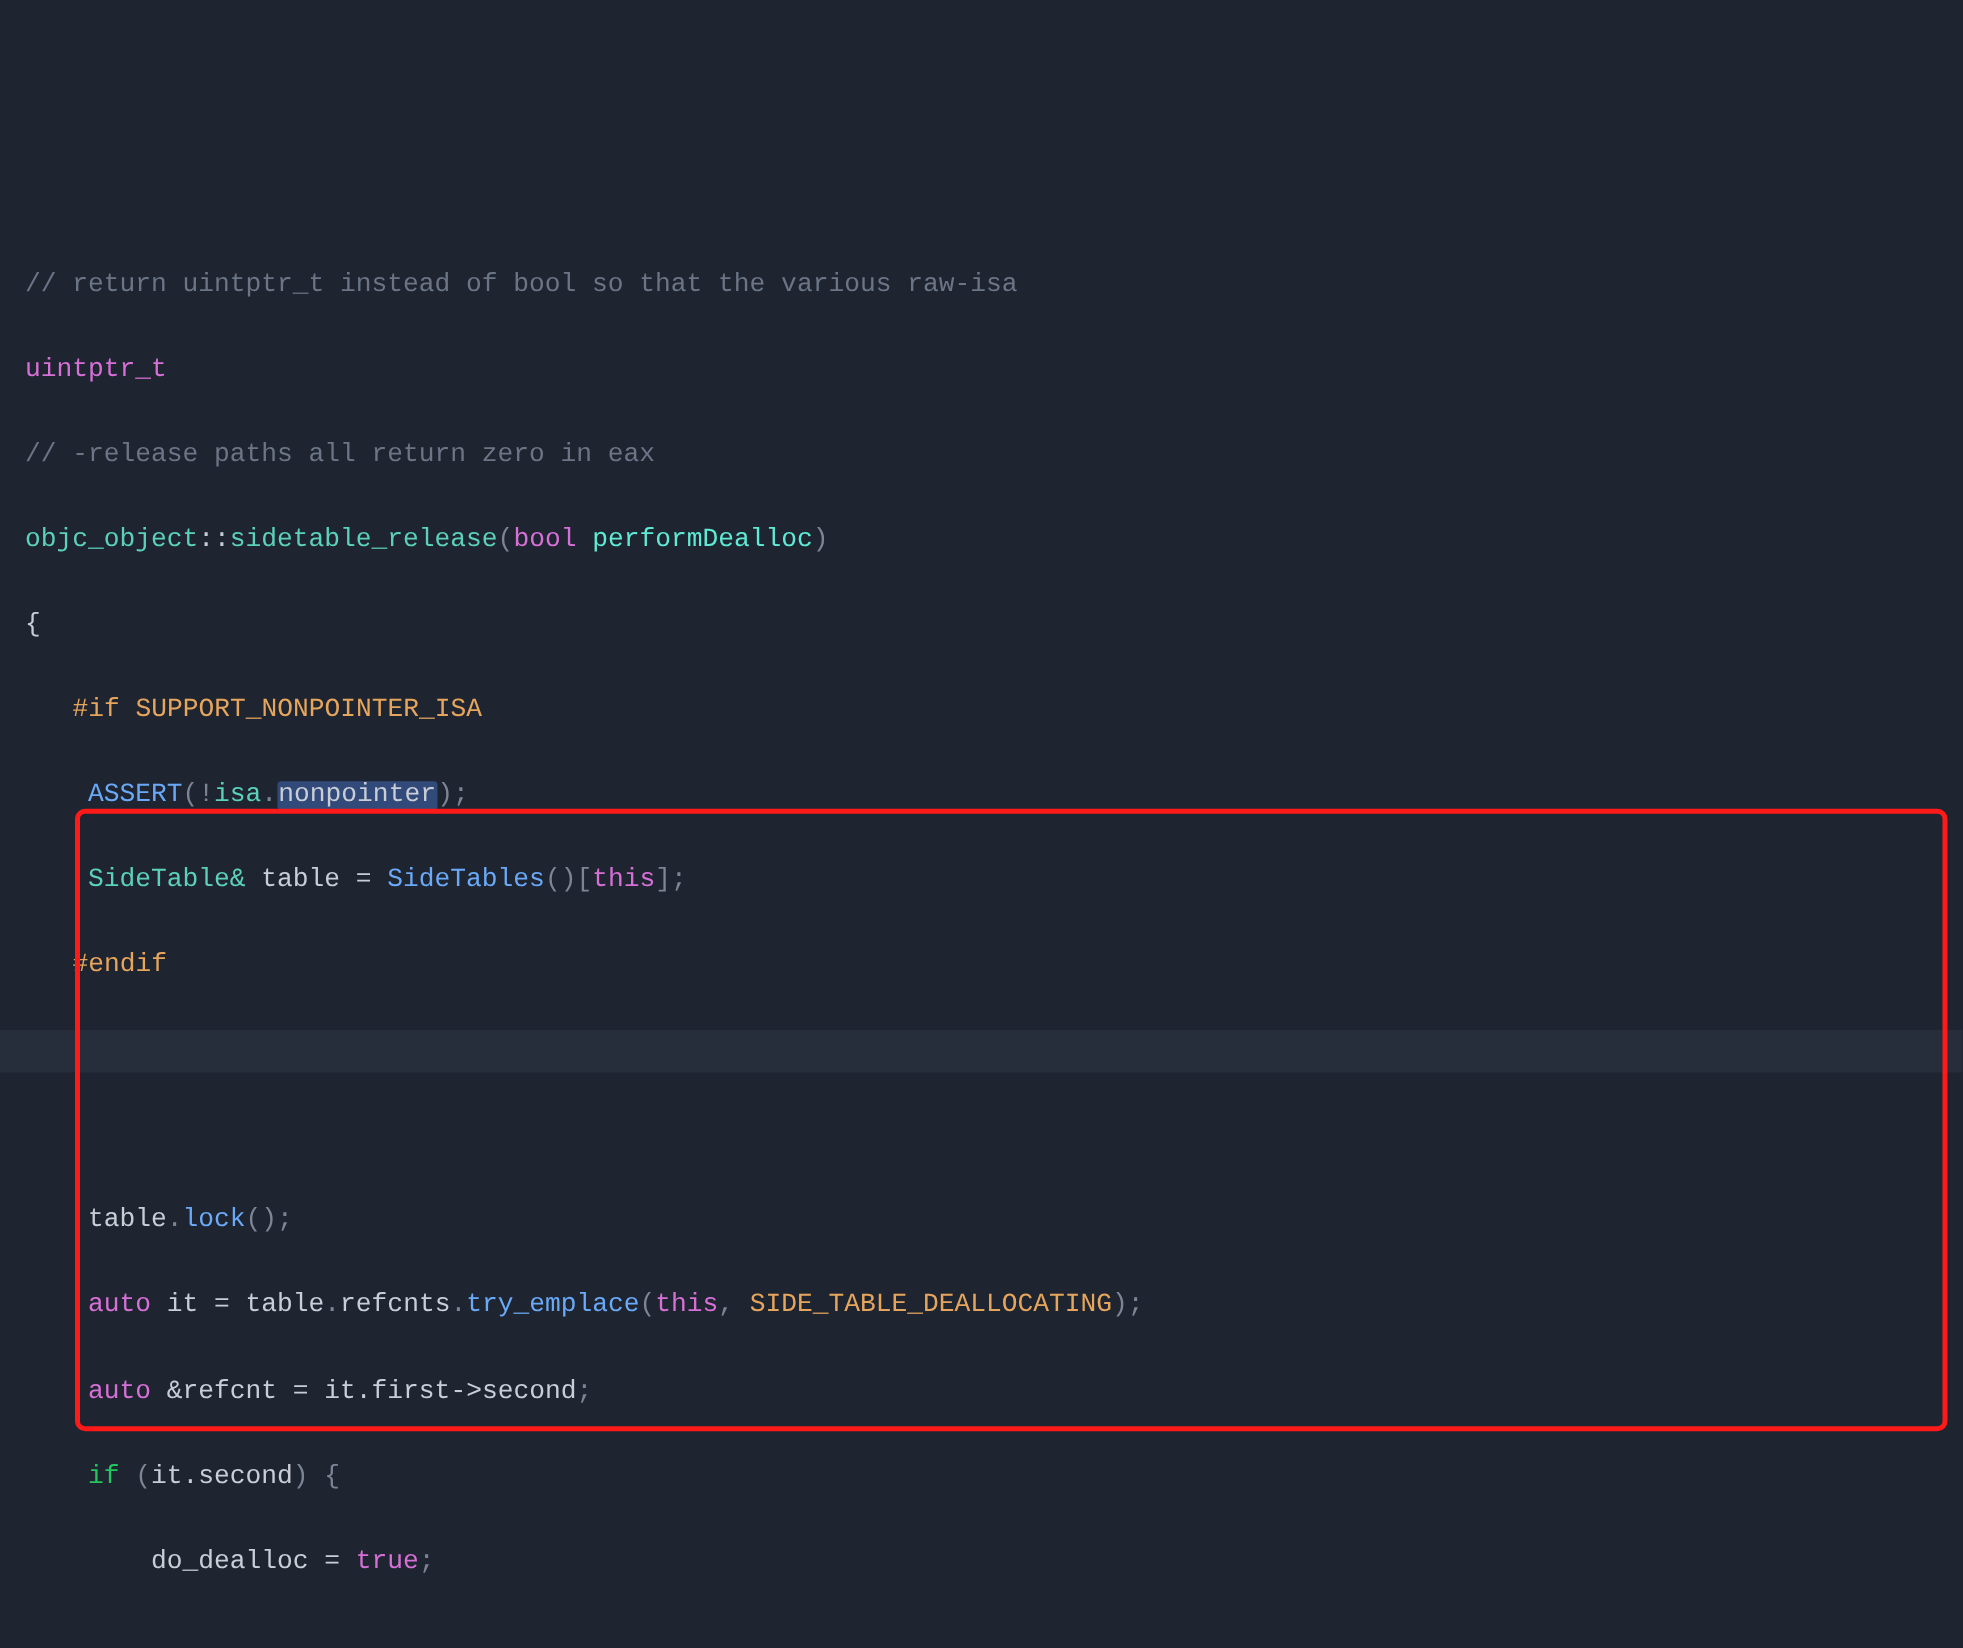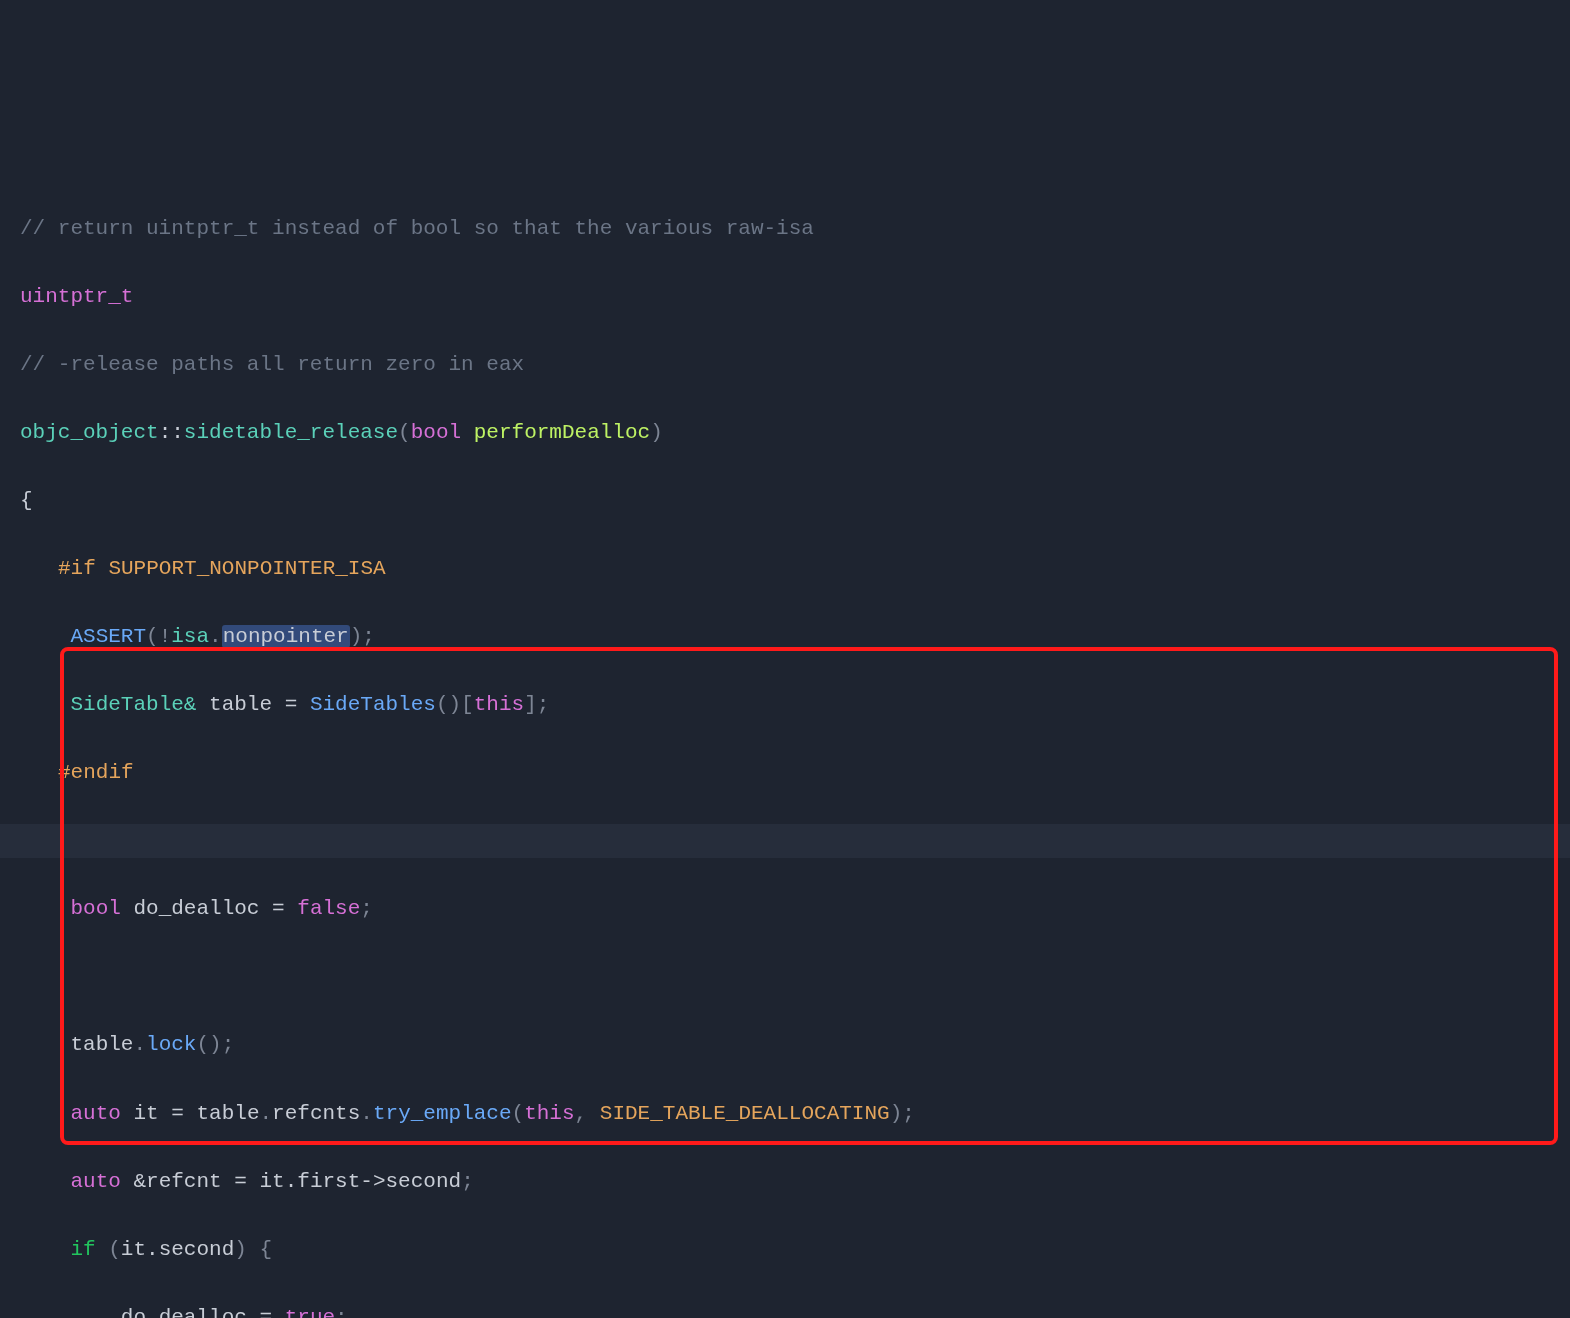--- a/index.html
+++ b/index.html
@@ -14,21 +14,21 @@
     overflow-x: auto;
   }
   .code { padding-left: 20px; }
   .line { display: block; min-height: 1.62em; }
   .comment { color: #6b7586; }
   .type { color: #d670d6; }
   .classname { color: #5bd1b9; }
   .scope { color: #c8cdd6; }
   .funcname { color: #5bd1b9; }
   .keyword { color: #22c55e; margin-top: 40px; }
-  .param { color: #bef264; }
+  .param { color: #5eead4; }
   .brace { color: #c8cdd6; }
   .preproc { color: #e5a55c; margin-left: 38px; }
   .macro { color: #e5a55c; }
   .func-call { color: #6aa9f7; }
   .highlight-sel {
     background: #324a7a;
     border-radius: 3px;
     padding: 0 1px;
   }
   .ident { color: #c8cdd6; }
@@ -63,21 +63,20 @@
 <span class="line"><span class="comment">// return uintptr_t instead of bool so that the various raw-isa</span></span>
 <span class="line"><span class="type">uintptr_t</span></span>
 <span class="line"><span class="comment">// -release paths all return zero in eax</span></span>
 <span class="line"><span class="classname">objc_object</span><span class="scope">::</span><span class="funcname">sidetable_release</span><span class="punct">(</span><span class="type">bool</span><span class="param"> performDealloc</span><span class="punct">)</span></span>
 <span class="line"><span class="brace">{</span></span>
 <span class="line"><span class="preproc">#if</span><span class="macro"> SUPPORT_NONPOINTER_ISA</span></span>
 <span class="line">    <span class="func-call">ASSERT</span><span class="punct">(!</span><span class="classname">isa</span><span class="punct">.</span><span class="ident highlight-sel">nonpointer</span><span class="punct">);</span></span>
 <span class="line">    <span class="classname">SideTable&amp; </span><span class="ident">table</span><span class="op"> = </span><span class="func-call">SideTables</span><span class="punct">()[</span><span class="this">this</span><span class="punct">];</span></span>
 <span class="line"><span class="preproc">#endif</span></span>
 <span class="line cursor-line"> </span>
-<span class="line">    <span class="type">bool</span><span class="ident"> do_dealloc</span><span class="op"> = </span><span class="boolval">false</span><span class="punct">;</span></span>
 <span class="line"> </span>
 <span class="line">    <span class="ident">table</span><span class="punct">.</span><span class="func-call">lock</span><span class="punct">();</span></span>
 <span class="line">    <span class="type">auto</span><span class="ident"> it</span><span class="op"> = </span><span class="ident">table</span><span class="punct">.</span><span class="ident">refcnts</span><span class="punct">.</span><span class="func-call">try_emplace</span><span class="punct">(</span><span class="this">this</span><span class="punct">, </span><span class="string-ident">SIDE_TABLE_DEALLOCATING</span><span class="punct">);</span></span>
 <span class="line">    <span class="type">auto</span><span class="ident"> &amp;refcnt</span><span class="op"> = </span><span class="ident">it.first-&gt;second</span><span class="punct">;</span></span>
 <span class="line">    <span class="keyword">if</span><span class="punct"> (</span><span class="ident">it.second</span><span class="punct">) {</span></span>
 <span class="line">        <span class="ident">do_dealloc</span><span class="op"> = </span><span class="boolval">true</span><span class="punct">;</span></span>
 
 
 
 

